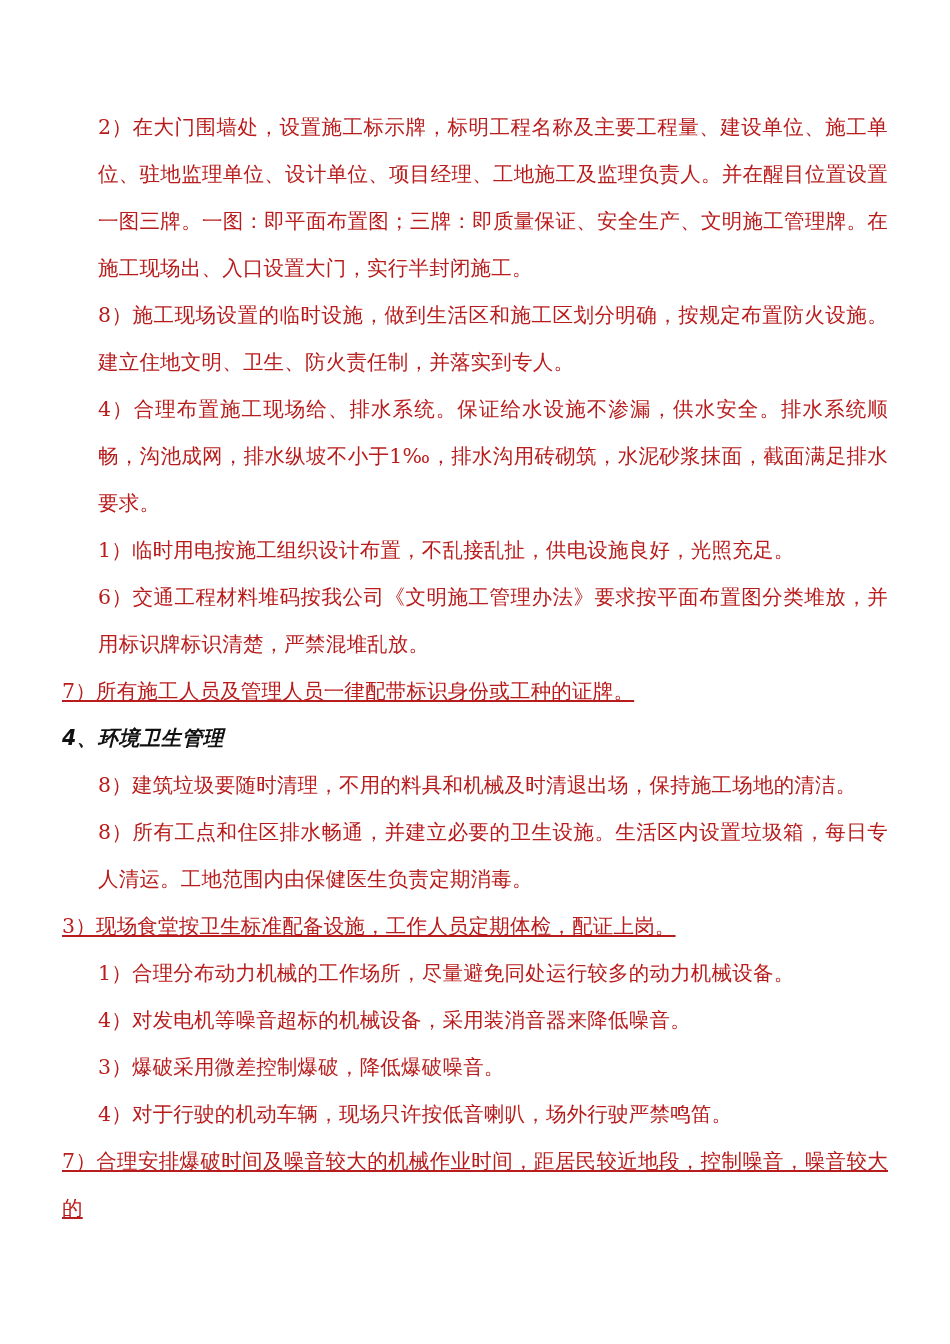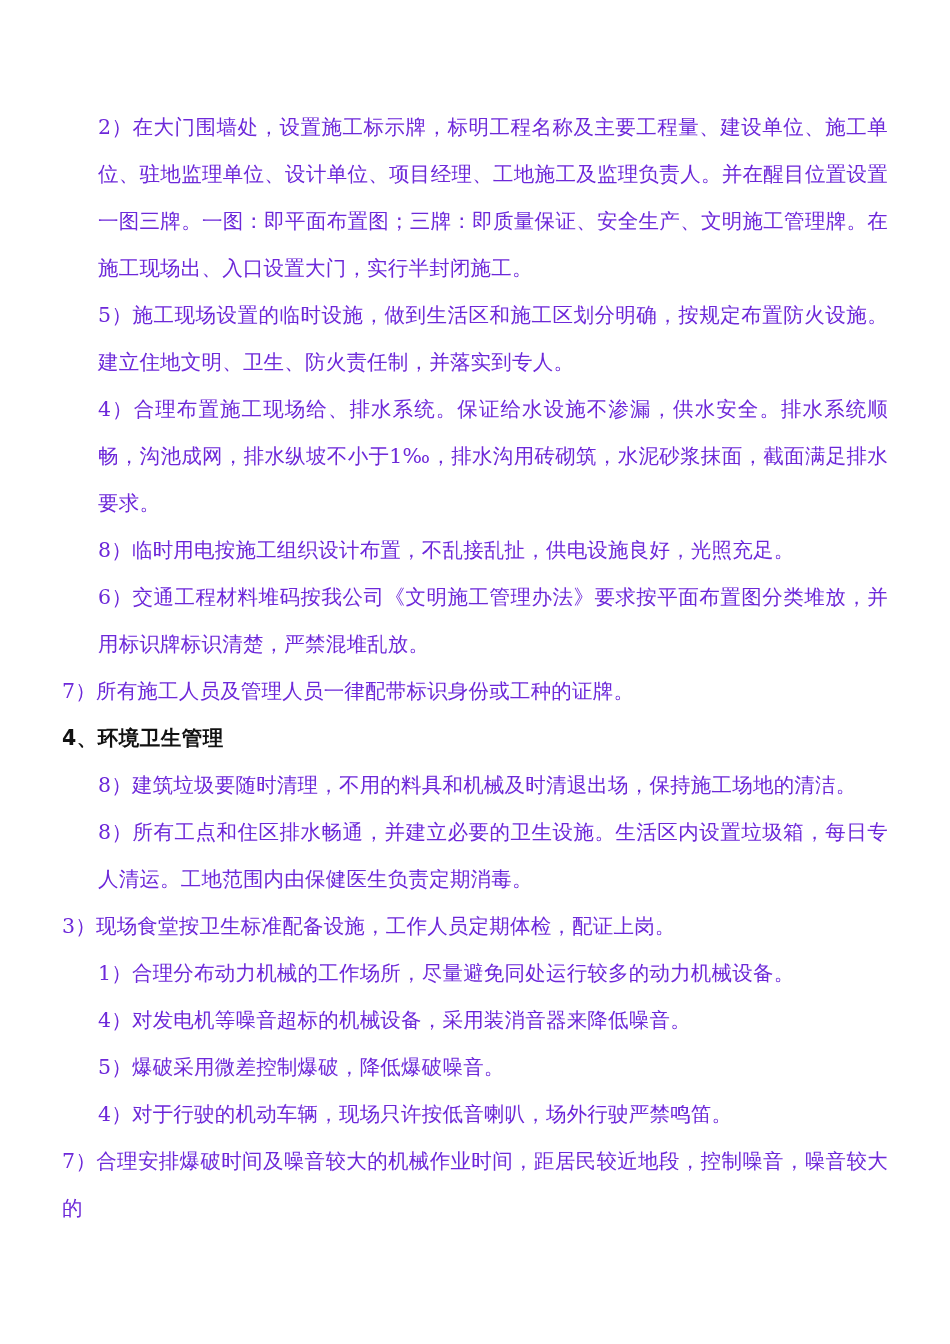--- a/index.html
+++ b/index.html
@@ -31,77 +31,79 @@
 
   
   .para {
     margin: 0 0 0 0;
     font-size: 20.5px;
     line-height: 47px;
     text-align: justify;
     text-justify: inter-character;
     letter-spacing: 0.2px;
     word-break: break-all;
-    color: #6d28d9;
+    color: #b91c1c;
   }
 
   
   .para.indent {
     padding-left: 36px;
     text-indent: 0;
   }
 
   
   .para.flush {
     padding-left: 0;
     text-indent: 0;
+    text-decoration: underline;
   }
 
   .heading {
     margin: 0;
     font-size: 20.5px;
     line-height: 47px;
     font-weight: bold;
     font-family: "DejaVu Sans", "Liberation Sans", sans-serif;
     letter-spacing: 0.5px;
     color: #111111;
     text-align: left;
+    font-style: italic;
   }
 </style>
 </head>
 <body>
 
 <div class="page">
   <div class="doc-body">
 
     <p class="para indent">2）在大门围墙处，设置施工标示牌，标明工程名称及主要工程量、建设单位、施工单位、驻地监理单位、设计单位、项目经理、工地施工及监理负责人。并在醒目位置设置一图三牌。一图：即平面布置图；三牌：即质量保证、安全生产、文明施工管理牌。在施工现场出、入口设置大门，实行半封闭施工。</p>
 
-    <p class="para indent">5）施工现场设置的临时设施，做到生活区和施工区划分明确，按规定布置防火设施。建立住地文明、卫生、防火责任制，并落实到专人。</p>
+    <p class="para indent">8）施工现场设置的临时设施，做到生活区和施工区划分明确，按规定布置防火设施。建立住地文明、卫生、防火责任制，并落实到专人。</p>
 
     <p class="para indent">4）合理布置施工现场给、排水系统。保证给水设施不渗漏，供水安全。排水系统顺畅，沟池成网，排水纵坡不小于1‰，排水沟用砖砌筑，水泥砂浆抹面，截面满足排水要求。</p>
 
-    <p class="para indent">8）临时用电按施工组织设计布置，不乱接乱扯，供电设施良好，光照充足。</p>
+    <p class="para indent">1）临时用电按施工组织设计布置，不乱接乱扯，供电设施良好，光照充足。</p>
 
     <p class="para indent">6）交通工程材料堆码按我公司《文明施工管理办法》要求按平面布置图分类堆放，并用标识牌标识清楚，严禁混堆乱放。</p>
 
     <p class="para flush">7）所有施工人员及管理人员一律配带标识身份或工种的证牌。</p>
 
     <h2 class="heading">4、环境卫生管理</h2>
 
     <p class="para indent">8）建筑垃圾要随时清理，不用的料具和机械及时清退出场，保持施工场地的清洁。</p>
 
     <p class="para indent">8）所有工点和住区排水畅通，并建立必要的卫生设施。生活区内设置垃圾箱，每日专人清运。工地范围内由保健医生负责定期消毒。</p>
 
     <p class="para flush">3）现场食堂按卫生标准配备设施，工作人员定期体检，配证上岗。</p>
 
 
     <p class="para indent">1）合理分布动力机械的工作场所，尽量避免同处运行较多的动力机械设备。</p>
 
     <p class="para indent">4）对发电机等噪音超标的机械设备，采用装消音器来降低噪音。</p>
 
-    <p class="para indent">5）爆破采用微差控制爆破，降低爆破噪音。</p>
+    <p class="para indent">3）爆破采用微差控制爆破，降低爆破噪音。</p>
 
     <p class="para indent">4）对于行驶的机动车辆，现场只许按低音喇叭，场外行驶严禁鸣笛。</p>
 
     <p class="para flush">7）合理安排爆破时间及噪音较大的机械作业时间，距居民较近地段，控制噪音，噪音较大的</p>
 
   </div>
 </div>
 
 </body></html>

